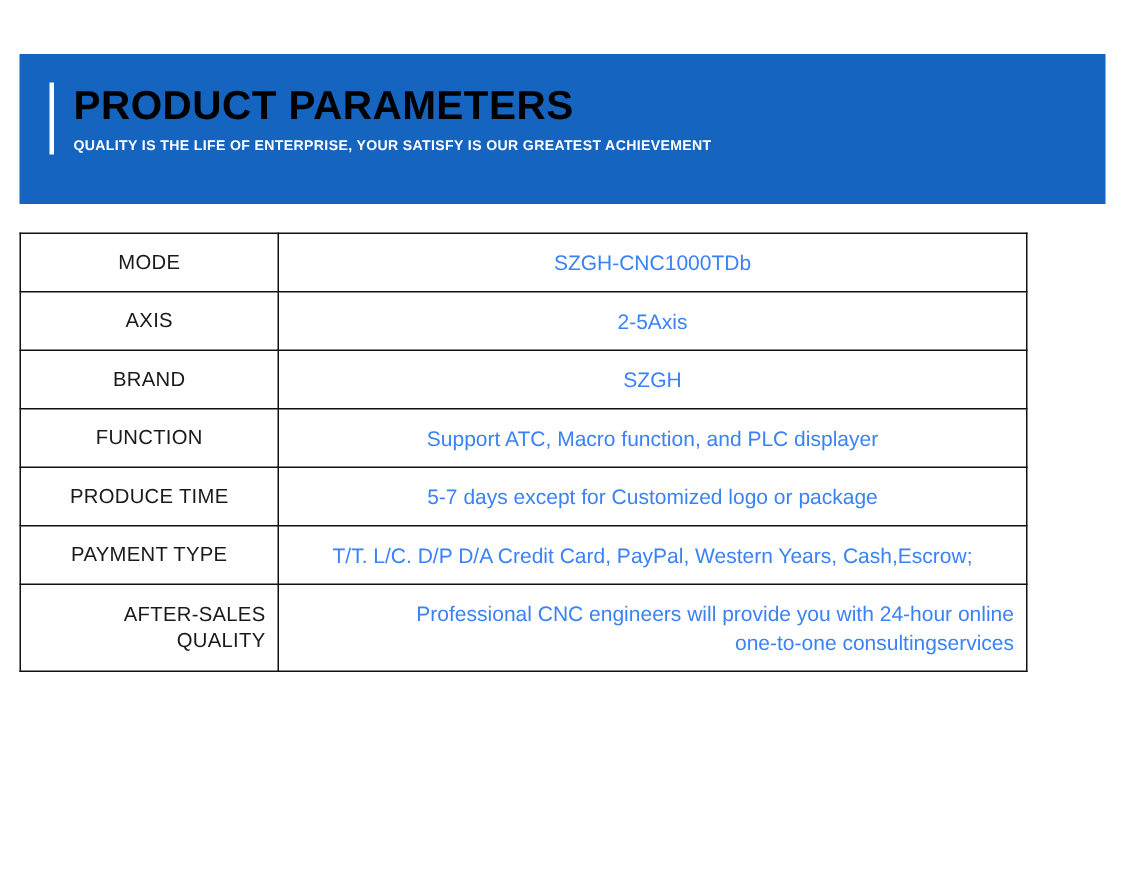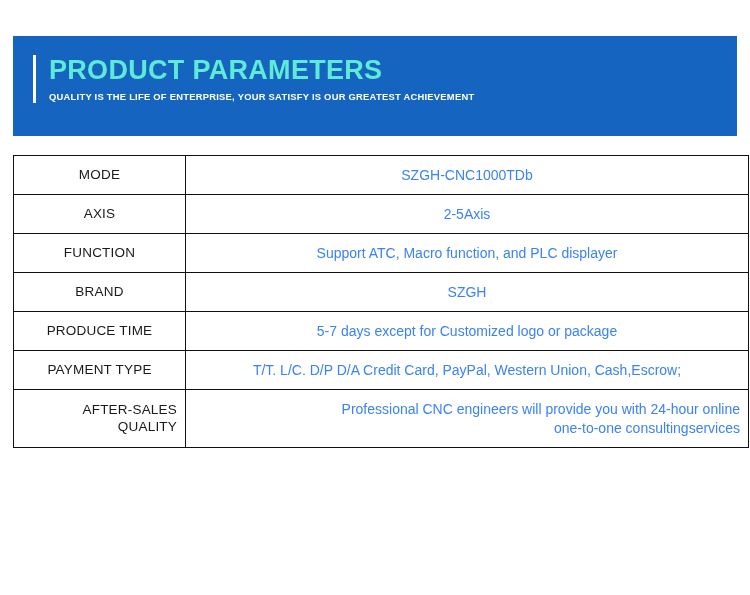--- a/index.html
+++ b/index.html
@@ -48,41 +48,41 @@
   .banner-text {
     display: flex;
     flex-direction: column;
     justify-content: flex-start;
   }
   .banner-title {
     font-family: "Liberation Sans", sans-serif;
     font-size: 27px;
     font-weight: 700;
     letter-spacing: 0.3px;
-    color: #5eead4;
+    color: #000000;
     line-height: 1.12;
     white-space: nowrap;
   }
   .banner-subtitle {
     font-family: "Liberation Sans", sans-serif;
     font-size: 9.4px;
     font-weight: 700;
     letter-spacing: 0.25px;
     color: #ffffff;
     line-height: 1.2;
     margin-top: 6px;
     white-space: nowrap;
   }
 
   
   .spec-table {
     position: absolute;
     left: 13px;
     top: 155px;
-    width: 736px;
+    width: 672px;
     border-collapse: collapse;
     table-layout: fixed;
   }
   .spec-table td {
     border: 1.5px solid #111111;
     vertical-align: middle;
     text-align: center;
     padding: 6px 8px;
     box-sizing: border-box;
   }
@@ -134,46 +134,46 @@
       </tr>
 
       <tr class="h1">
         <td class="label">AXIS</td>
         <td class="value">
           <span class="value-line">2-5Axis</span>
         </td>
       </tr>
 
       <tr class="h1">
-        <td class="label">FUNCTION</td>
+        <td class="label">BRAND</td>
         <td class="value">
-          <span class="value-line">Support ATC, Macro function, and PLC displayer</span>
+          <span class="value-line">SZGH</span>
         </td>
       </tr>
 
       <tr class="h1">
-        <td class="label">BRAND</td>
+        <td class="label">FUNCTION</td>
         <td class="value">
-          <span class="value-line">SZGH</span>
+          <span class="value-line">Support ATC, Macro function, and PLC displayer</span>
         </td>
       </tr>
 
 
 
       <tr class="h1">
         <td class="label">PRODUCE TIME</td>
         <td class="value">
           <span class="value-line">5-7 days except for Customized logo or package</span>
         </td>
       </tr>
 
       <tr class="h1">
         <td class="label">PAYMENT TYPE</td>
         <td class="value">
-          <span class="value-line">T/T. L/C. D/P D/A Credit Card, PayPal, Western Union, Cash,Escrow;</span>
+          <span class="value-line">T/T. L/C. D/P D/A Credit Card, PayPal, Western Years, Cash,Escrow;</span>
         </td>
       </tr>
 
       <tr class="h2">
         <td class="label">
           <span class="value-line">AFTER-SALES</span>
           <span class="value-line">QUALITY</span>
         </td>
         <td class="value">
           <span class="value-line">Professional CNC engineers will provide you with 24-hour online</span>

